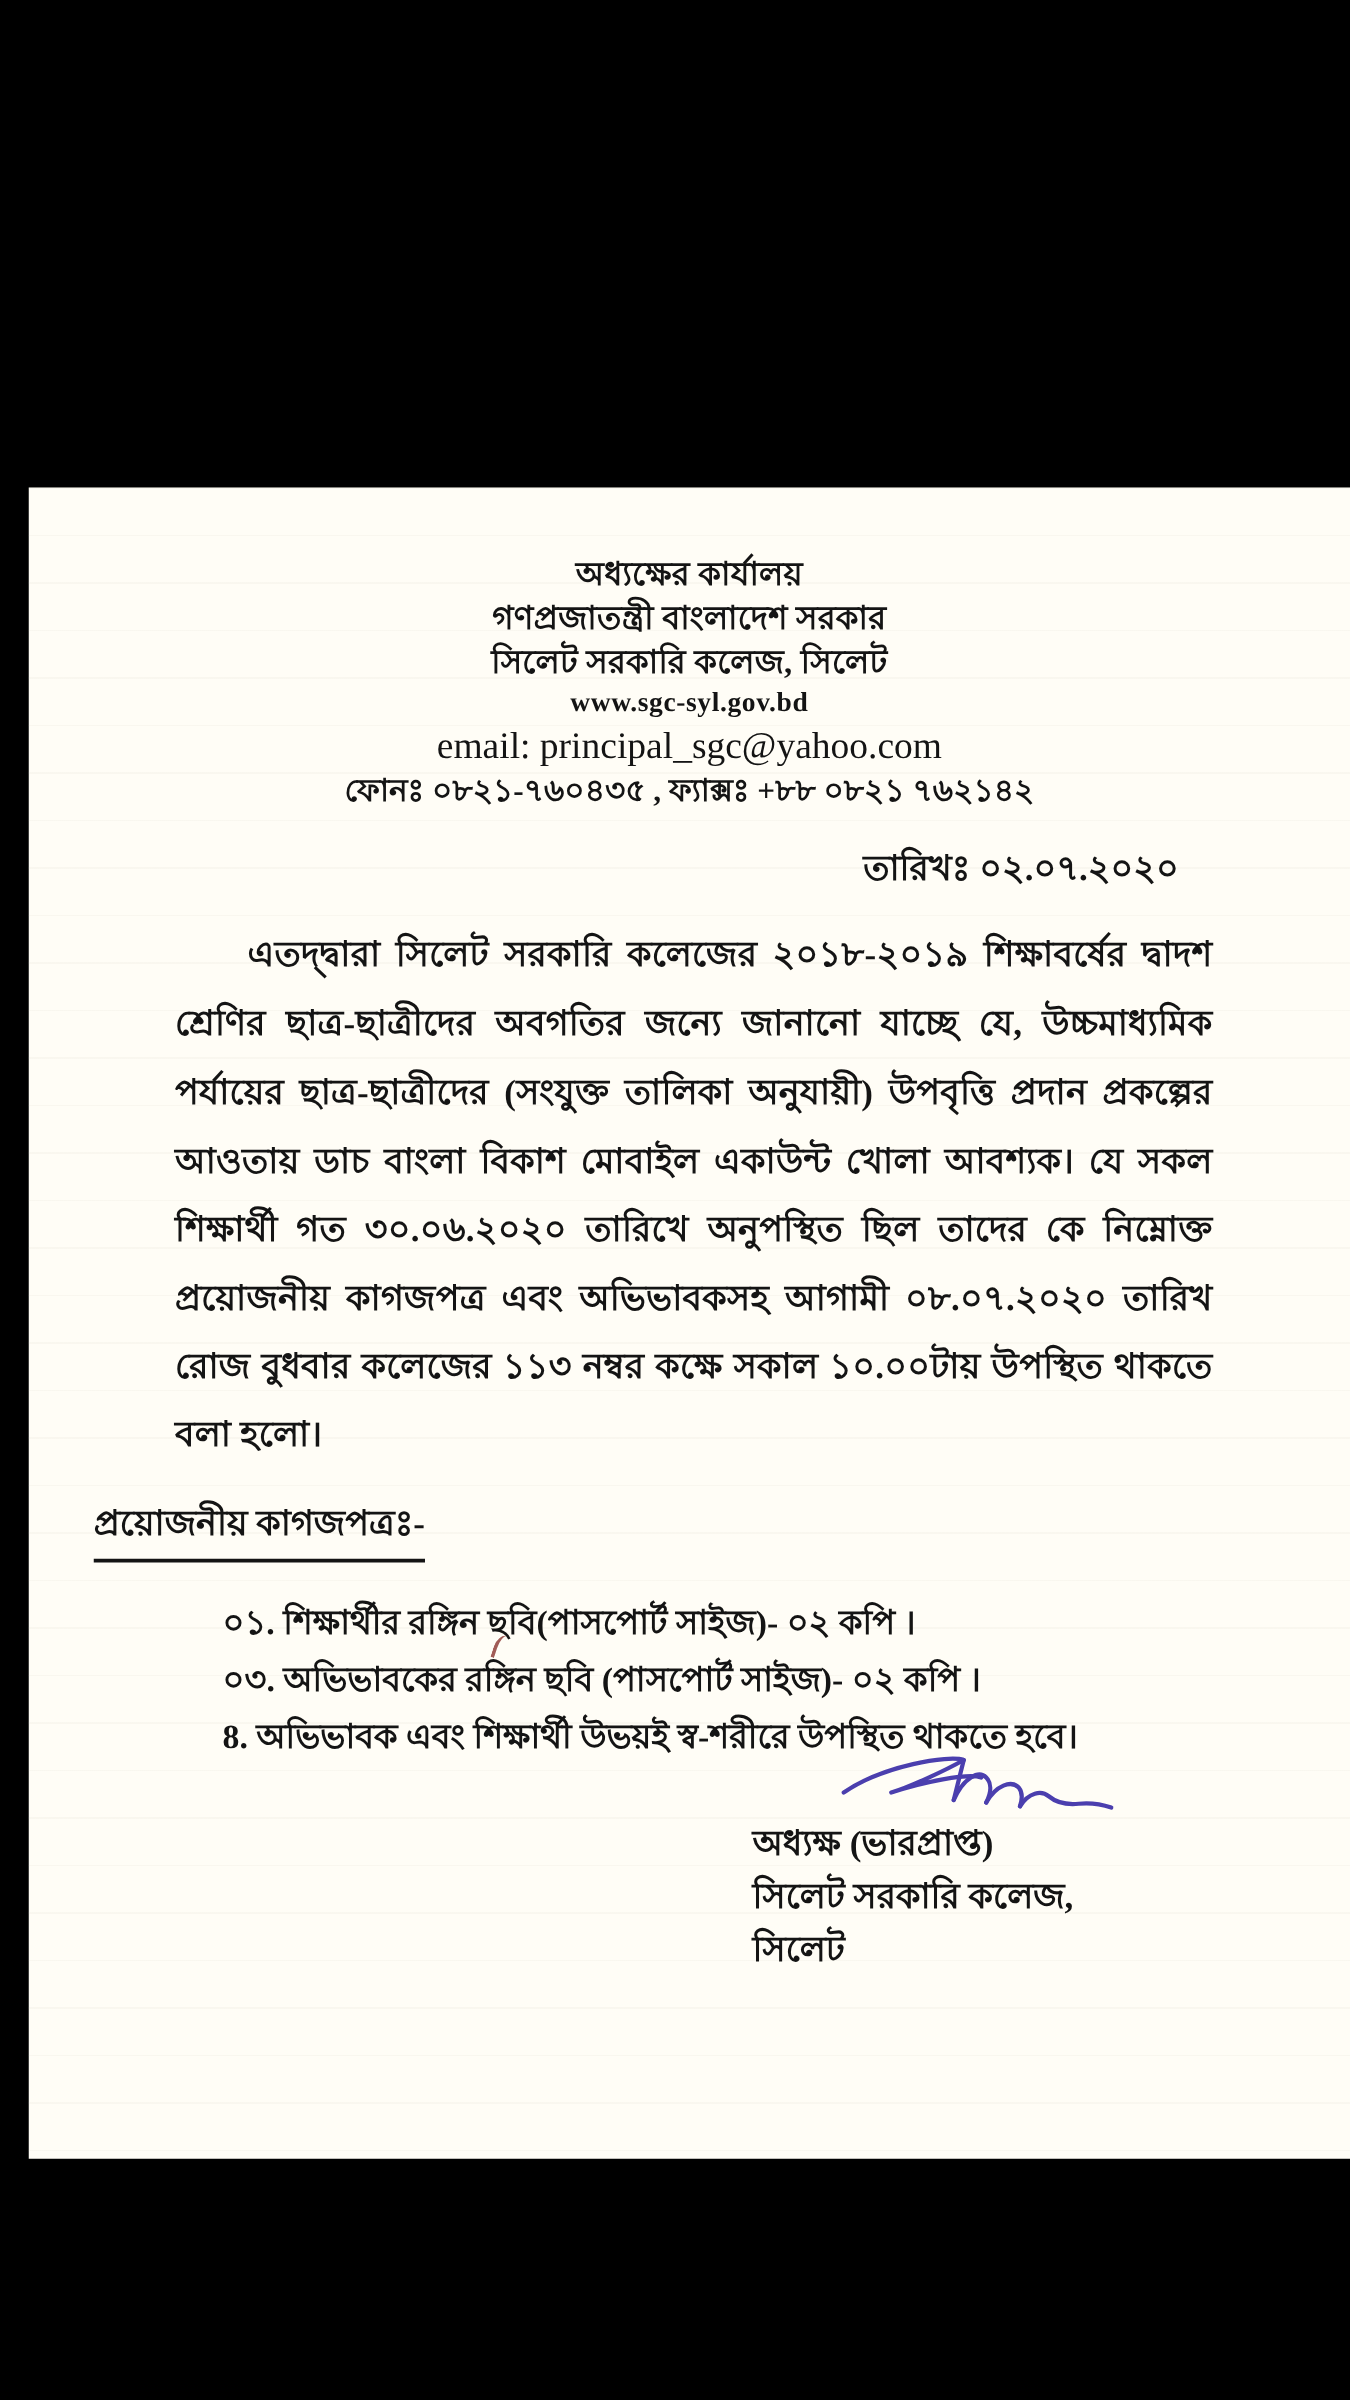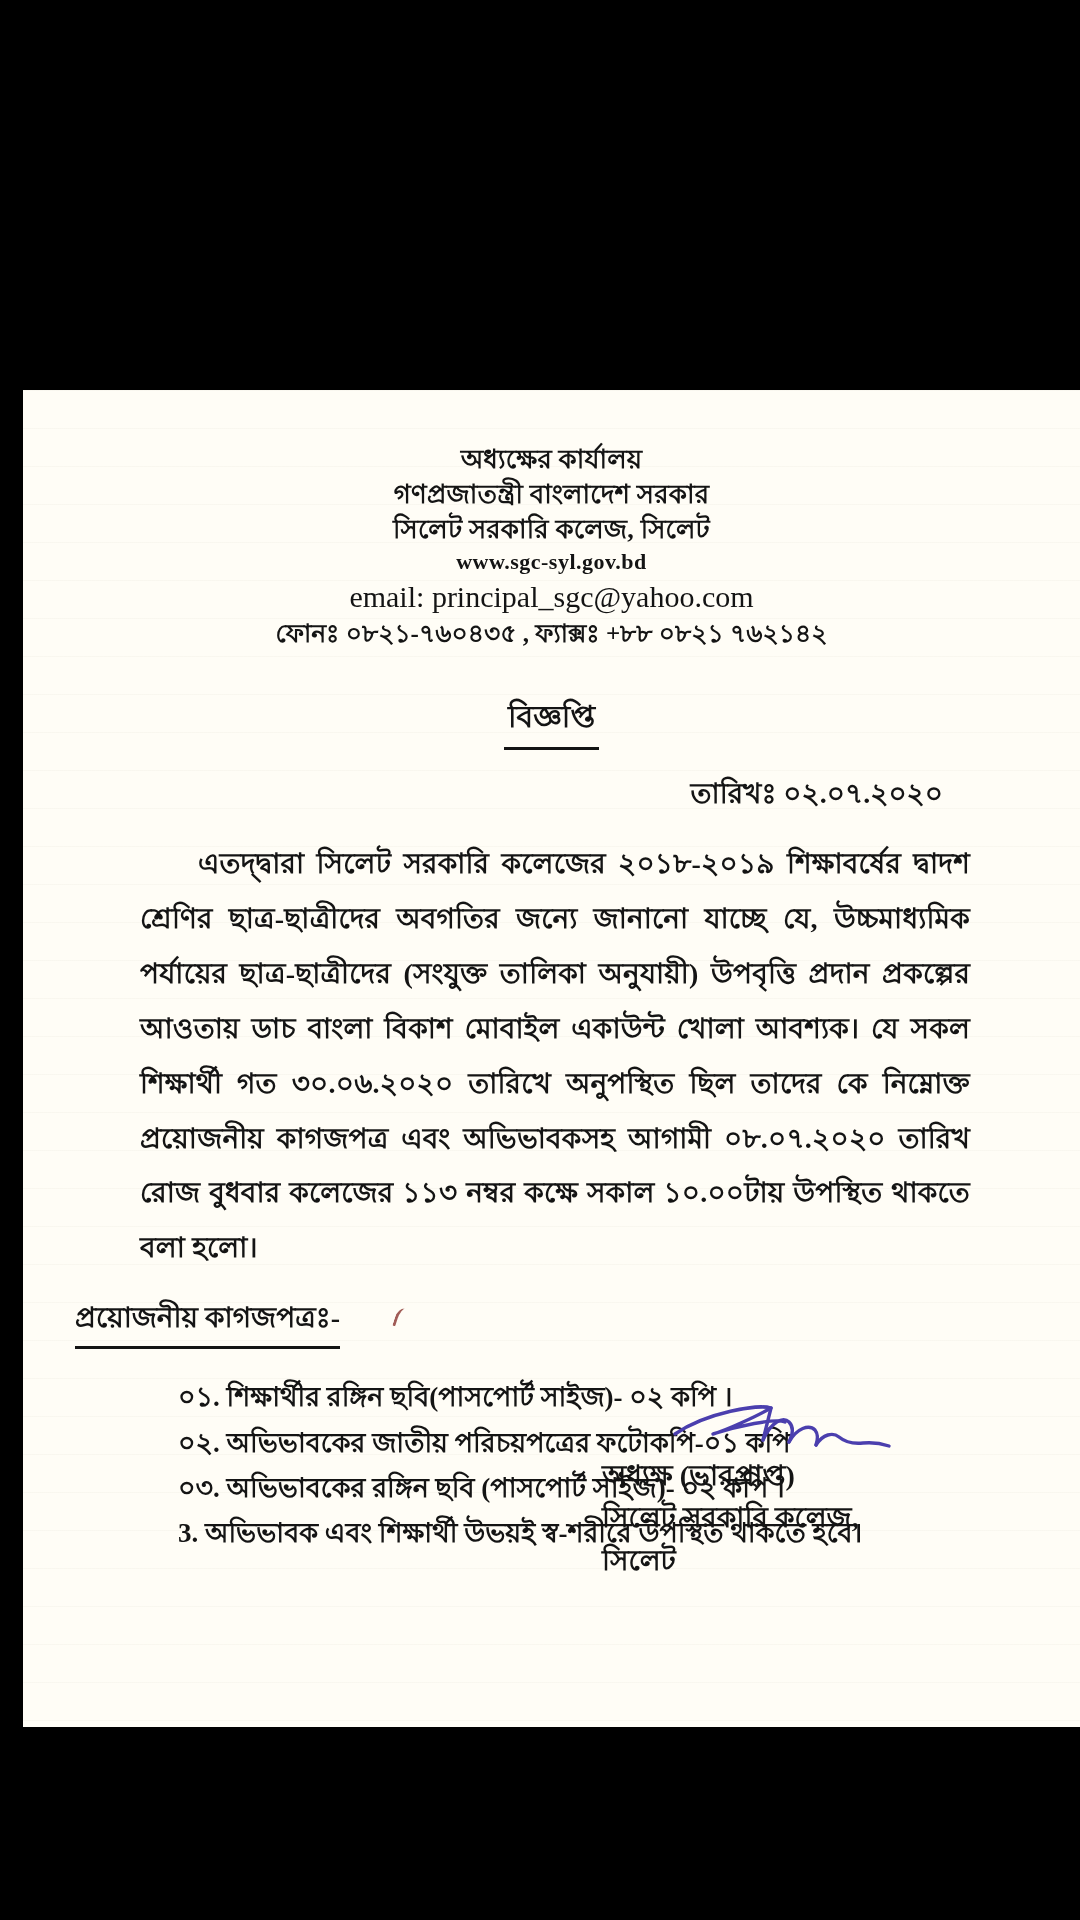--- a/index.html
+++ b/index.html
@@ -121,37 +121,33 @@
 
     <div class="hdr center">
       <div class="bn">অধ্যক্ষের কার্যালয়</div>
       <div class="bn">গণপ্রজাতন্ত্রী বাংলাদেশ সরকার</div>
       <div class="bn">সিলেট সরকারি কলেজ, সিলেট</div>
       <div class="site">www.sgc-syl.gov.bd</div>
       <div class="mail">email: principal_sgc@yahoo.com</div>
       <div class="phone">ফোনঃ ০৮২১-৭৬০৪৩৫ , ফ্যাক্সঃ +৮৮ ০৮২১ ৭৬২১৪২</div>
     </div>
 
-    <div class="notice-title-wrap">
-      <span class="notice-title">বিজ্ঞপ্তি</span>
-    </div>
 
     <div class="date-line">তারিখঃ ০২.০৭.২০২০</div>
 
     <div class="body-par">এতদ্দ্বারা সিলেট সরকারি কলেজের ২০১৮-২০১৯ শিক্ষাবর্ষের দ্বাদশ শ্রেণির ছাত্র-ছাত্রীদের অবগতির জন্যে জানানো যাচ্ছে যে, উচ্চমাধ্যমিক পর্যায়ের ছাত্র-ছাত্রীদের (সংযুক্ত তালিকা অনুযায়ী) উপবৃত্তি প্রদান প্রকল্পের আওতায়  ডাচ বাংলা বিকাশ মোবাইল একাউন্ট খোলা আবশ্যক। যে সকল শিক্ষার্থী গত ৩০.০৬.২০২০ তারিখে অনুপস্থিত ছিল তাদের কে  নিম্নোক্ত প্রয়োজনীয় কাগজপত্র এবং অভিভাবকসহ আগামী ০৮.০৭.২০২০ তারিখ রোজ বুধবার কলেজের ১১৩ নম্বর কক্ষে সকাল ১০.০০টায় উপস্থিত থাকতে বলা হলো।</div>
 
     <div class="docs-heading-wrap">
       <span class="docs-heading">প্রয়োজনীয় কাগজপত্রঃ-</span>
     </div>
 
     <div class="doc-list">
       <div>০১. শিক্ষার্থীর রঙ্গিন ছবি(পাসপোর্ট সাইজ)- ০২ কপি  ।</div>
-      <div>০২. অভিভাবকের জাতীয় পরিচয়পত্রের ফটোকপি-০১ কপি</div>
       <div>০৩.  অভিভাবকের রঙ্গিন ছবি (পাসপোর্ট সাইজ)- ০২ কপি  ।</div>
-      <div>3. অভিভাবক এবং শিক্ষার্থী উভয়ই স্ব-শরীরে উপস্থিত থাকতে হবে।</div>
+      <div>8. অভিভাবক এবং শিক্ষার্থী উভয়ই স্ব-শরীরে উপস্থিত থাকতে হবে।</div>
     </div>
 
     <div class="pen-mark"></div>
 
     <div class="sig-block">
       <svg class="sig-ink" width="230" height="58" viewBox="0 0 230 58">
         <g fill="none" stroke="#4b3fae" stroke-width="3.4" stroke-linecap="round" stroke-linejoin="round">
           <path d="M8,34 C40,12 92,4 104,8 C90,16 60,30 46,34 C70,26 108,18 118,22"></path>
           <path d="M104,8 L96,40"></path>
           <path d="M96,40 C104,22 116,16 122,22 C128,28 124,38 122,42"></path>

